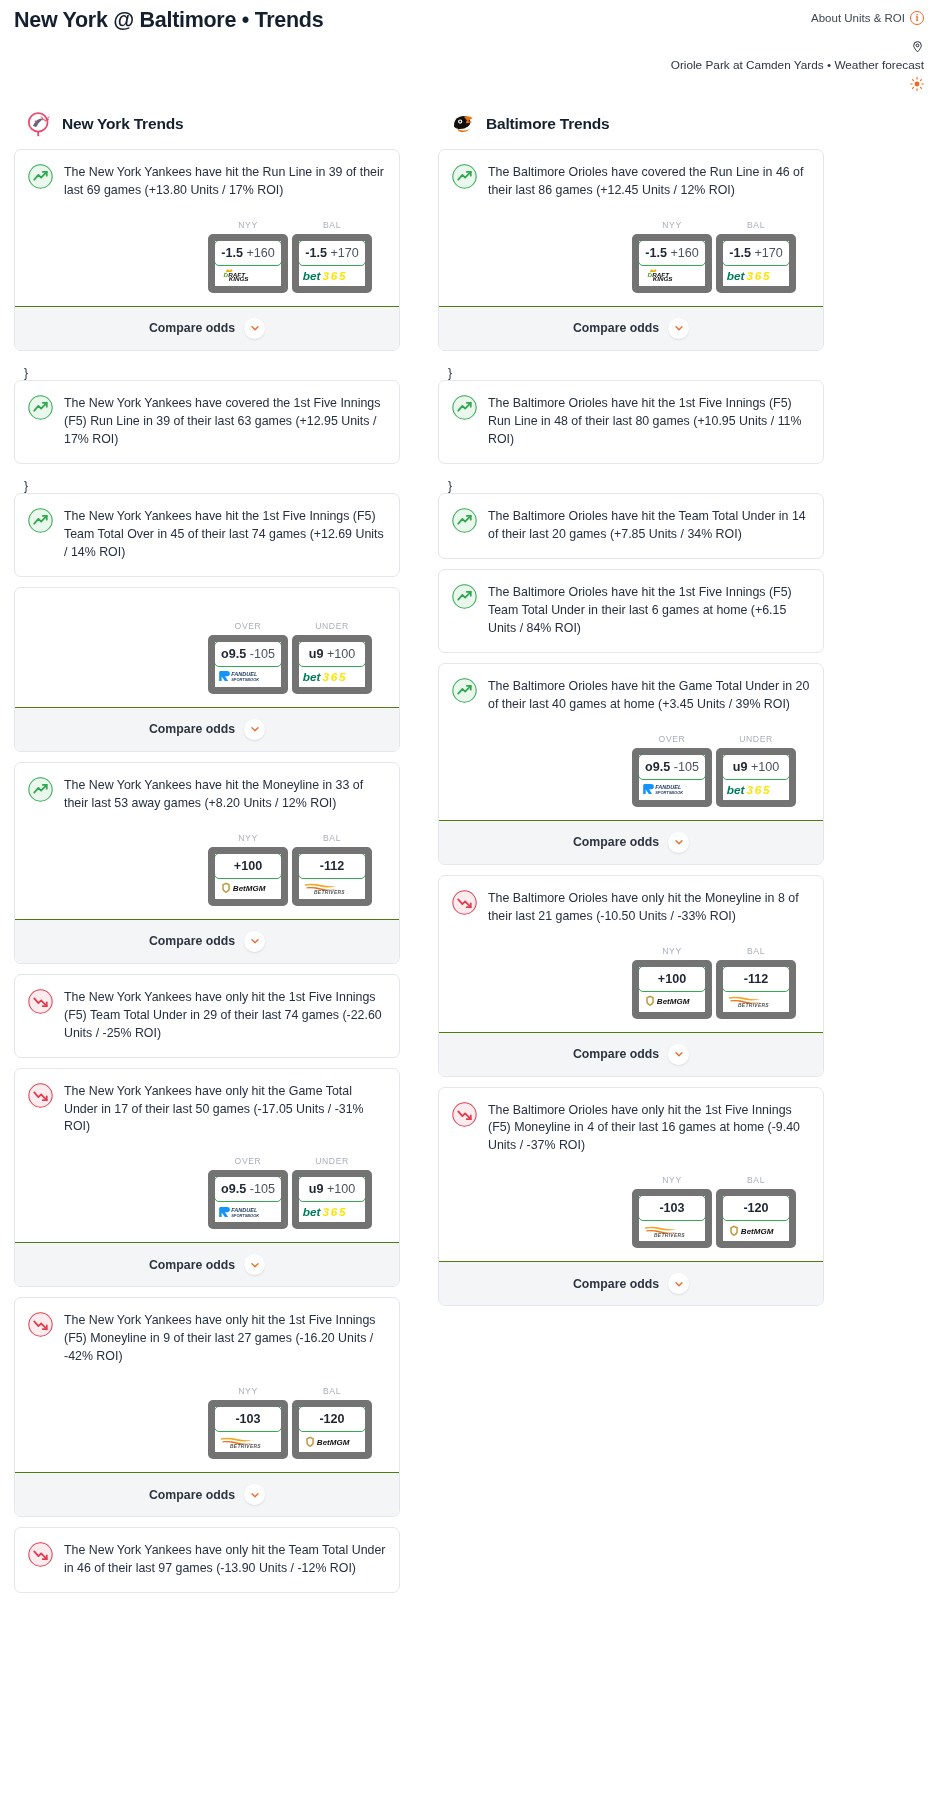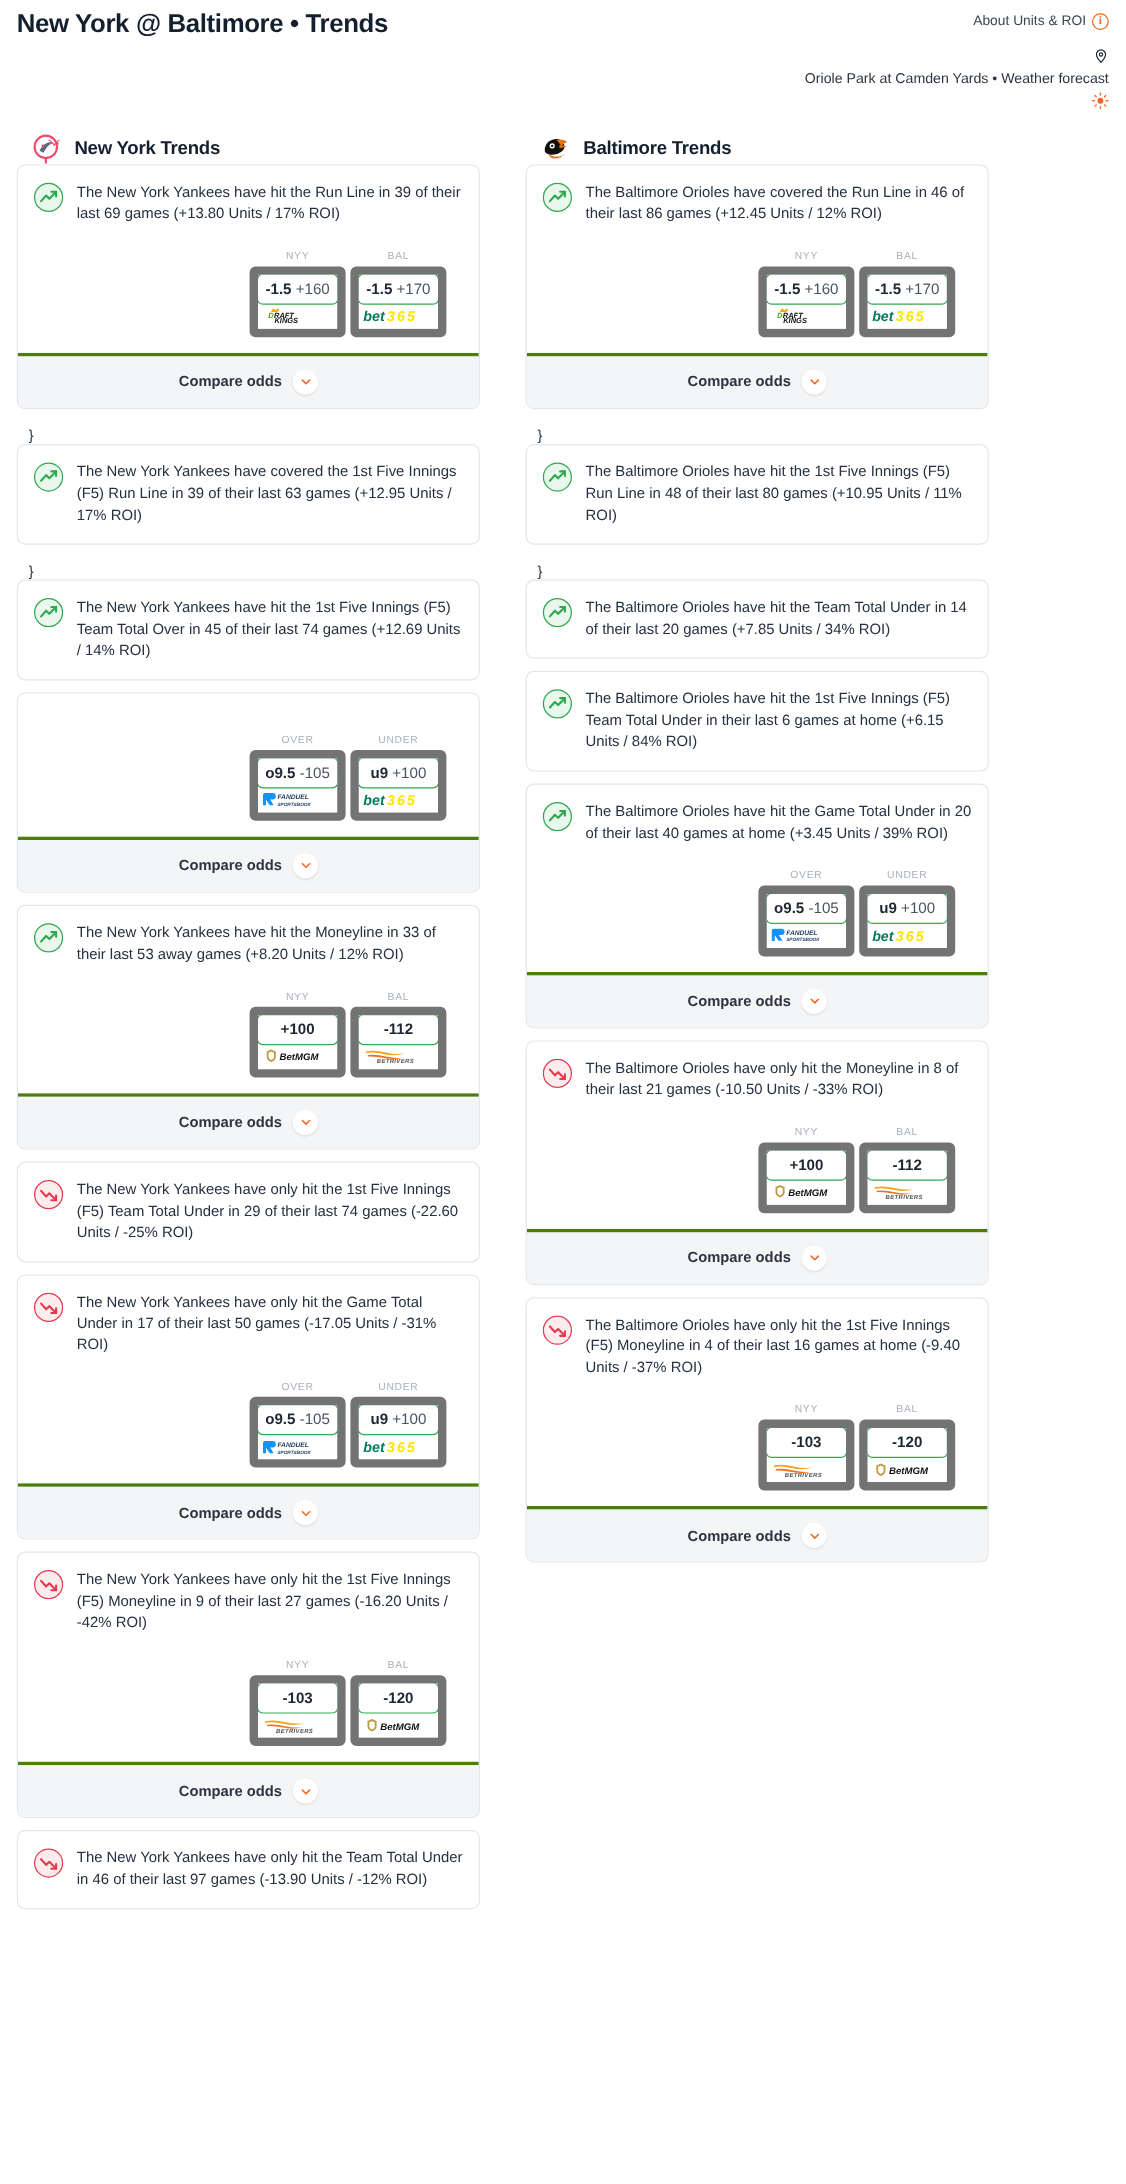--- a/index.html
+++ b/index.html
@@ -46,21 +46,21 @@
     display: flex;
     gap: 38px;
     padding: 0 14px;
     margin-top: 20px;
     align-items: flex-start;
   }
   .col { width: 386px; flex: none; }
 
   .col-head {
     display: flex; align-items: center; gap: 10px;
-    padding-left: 12px;
+    margin-bottom: 12px; padding-left: 12px;
   }
   .col-head h2 { font-size: 15.5px; font-weight: 700; color: #14202e; letter-spacing: -0.2px; }
   .team-logo { width: 26px; height: 26px; flex: none; }
 
   
   .card {
     border: 1px solid #e3e6ea;
     border-radius: 7px;
     background: #fff;
     margin-bottom: 10px;
@@ -103,21 +103,21 @@
   .odds-val .second { font-weight: 400; color: #4a5360; }
   .book-cell {
     height: 21px; display: flex; align-items: center; justify-content: center;
     background: #fff; padding: 1px 3px; font-style: italic;
   }
   .book-cell svg { display: block; }
 
   
   .compare-bar {
     background: #f4f5f7;
-    border-top: 3px solid #4d7c0f;
+    border-top: 1px solid #4d7c0f;
     display: flex; align-items: center; justify-content: center; gap: 9px;
     padding: 11px 0;
     border-radius: 0 0 6px 6px;
     font-size: 12.3px; font-weight: 700; color: #2b3440;
   }
   .chev-circle {
     width: 21px; height: 21px; border-radius: 50%; background: #fff;
     display: flex; align-items: center; justify-content: center;
     box-shadow: 0 1px 2px rgba(0,0,0,.10);
   }

